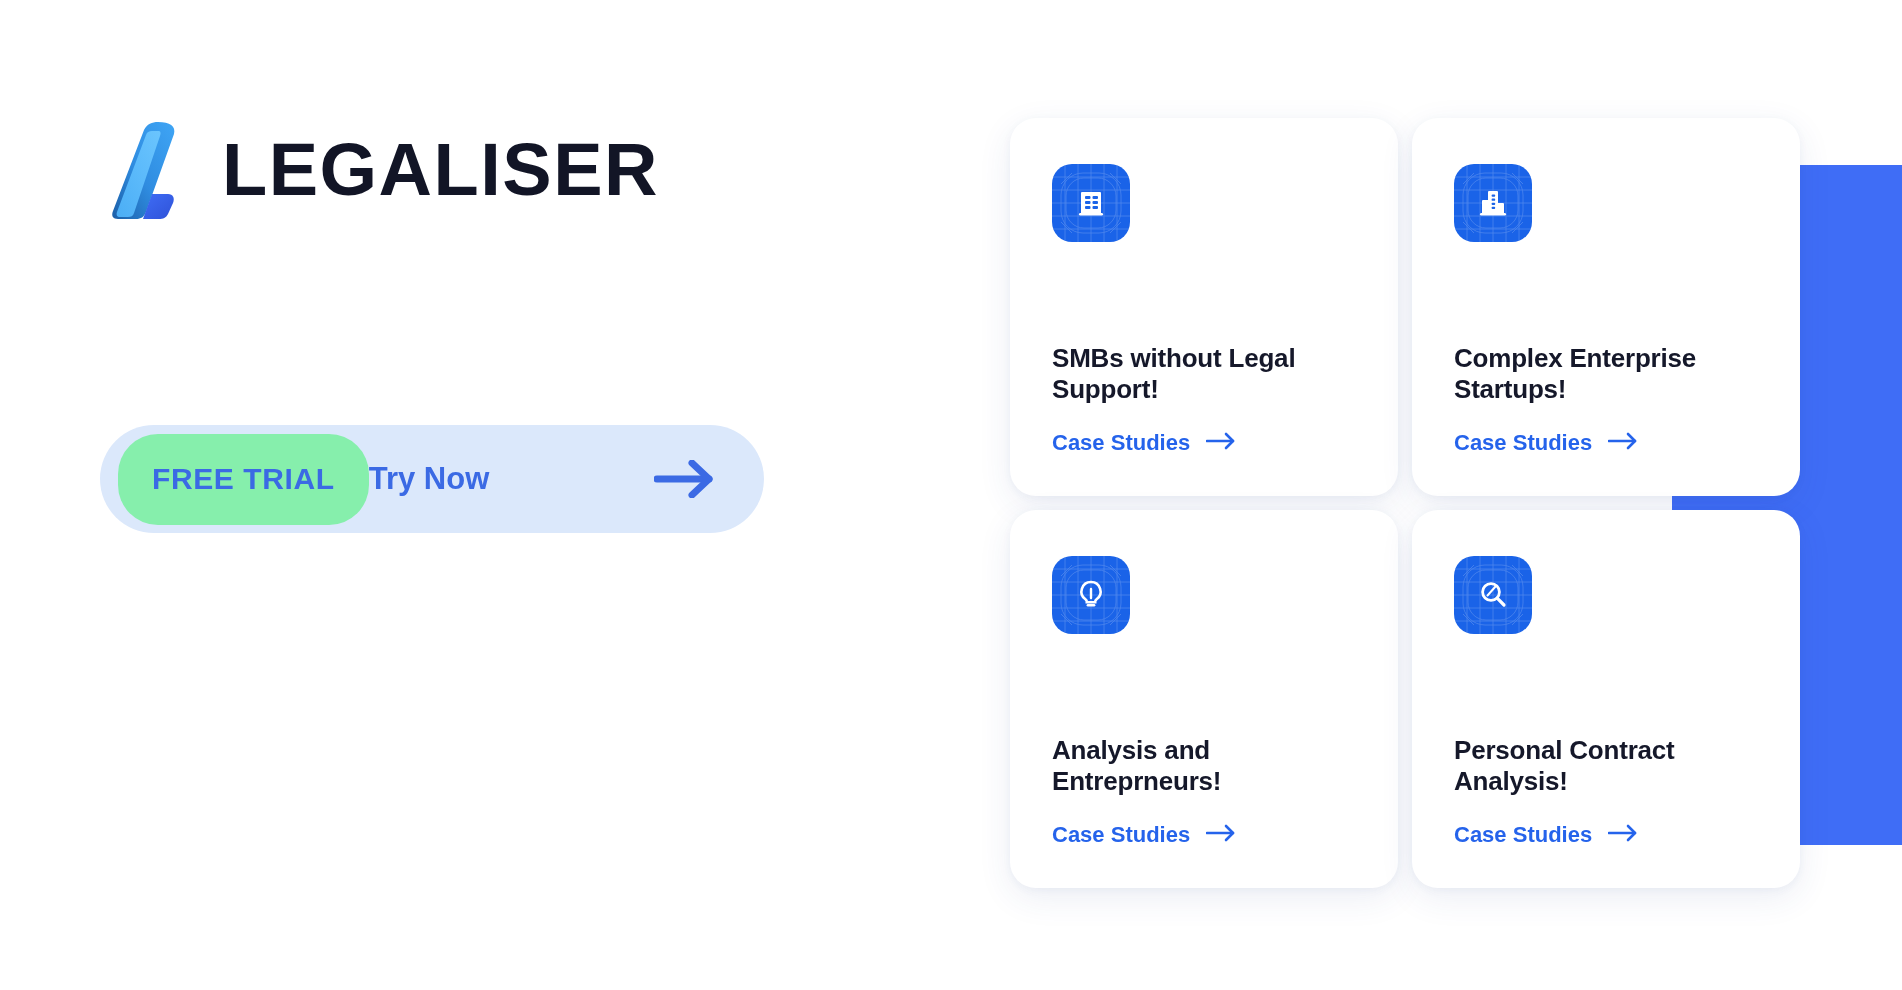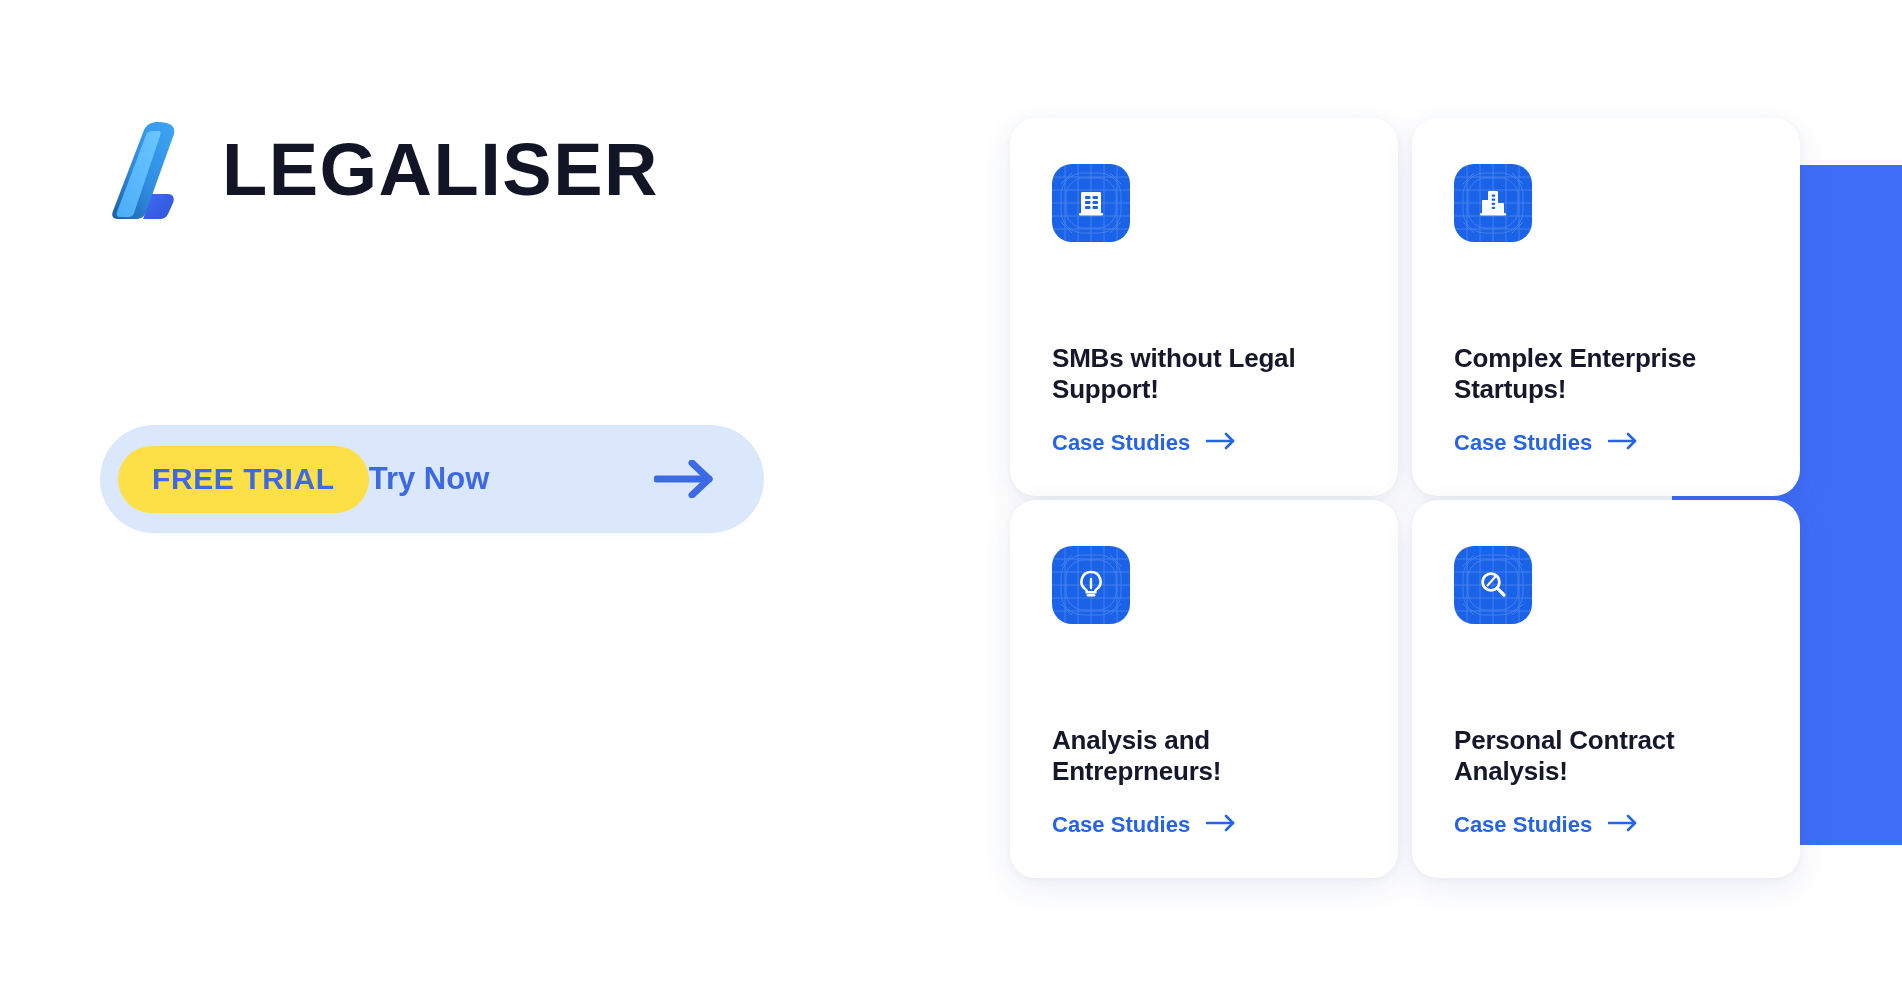--- a/index.html
+++ b/index.html
@@ -64,23 +64,23 @@
     left:0; top:425px;
     width:664px; height:108px;
     background:#dbe8fb;
     border-radius:54px;
     display:flex;
     align-items:center;
     z-index:6;
   }
   .trial-badge{
     margin-left:18px;
-    height:67px;
+    height:91px;
     padding:0 34px;
-    background:#fde047;
+    background:#86efac;
     border-radius:40px;
     display:flex;
     align-items:center;
     justify-content:center;
     flex:0 0 auto;
   }
   .trial-badge span{
     font-size:30px;
     font-weight:700;
     letter-spacing:0.6px;
@@ -116,21 +116,21 @@
   .headline .l2{display:block;}
 
   
   .cards{
     position:absolute;
     left:1010px; top:118px;
     width:790px;
     display:grid;
     grid-template-columns:388px 388px;
     grid-template-rows:378px 378px;
-    gap:4px 14px;
+    gap:14px 14px;
     z-index:4;
   }
   .card{
     background:#ffffff;
     border-radius:26px;
     padding:46px 42px 40px 42px;
     display:flex;
     flex-direction:column;
     box-shadow:0 10px 34px rgba(40,70,140,0.09), 0 2px 8px rgba(40,70,140,0.05);
     position:relative;

